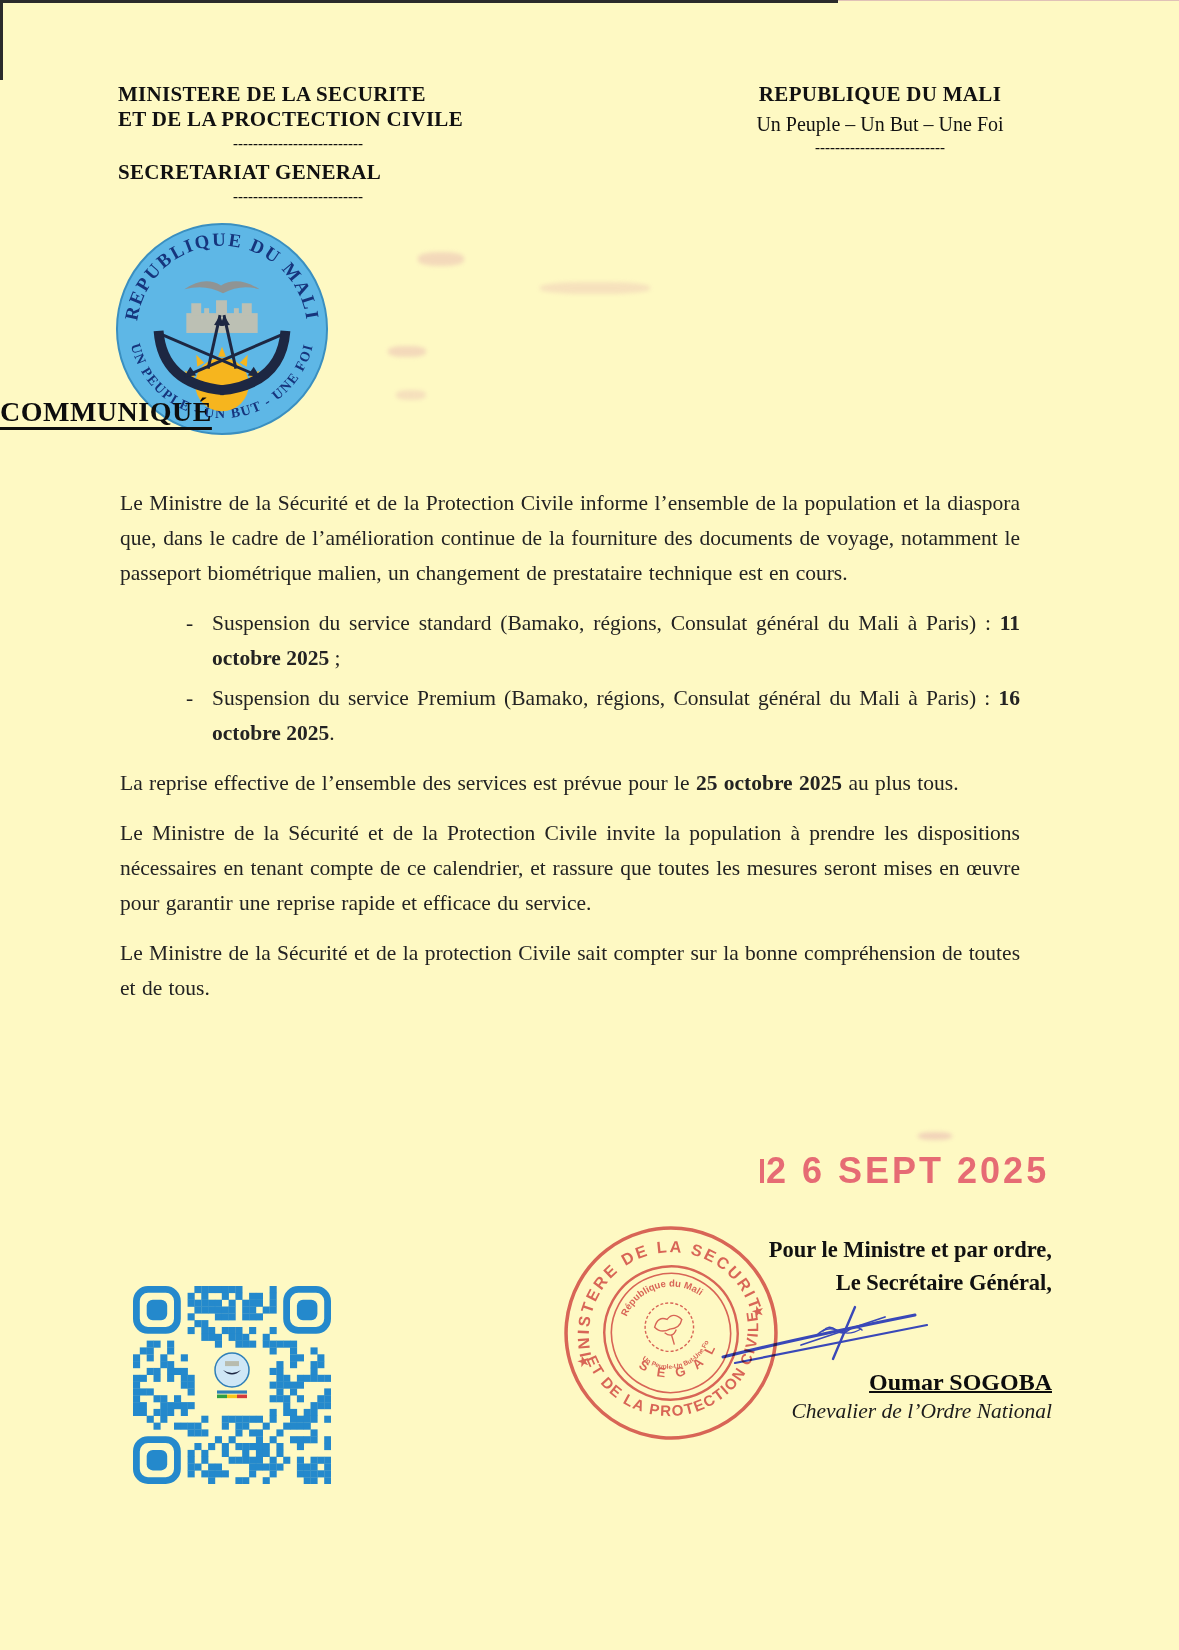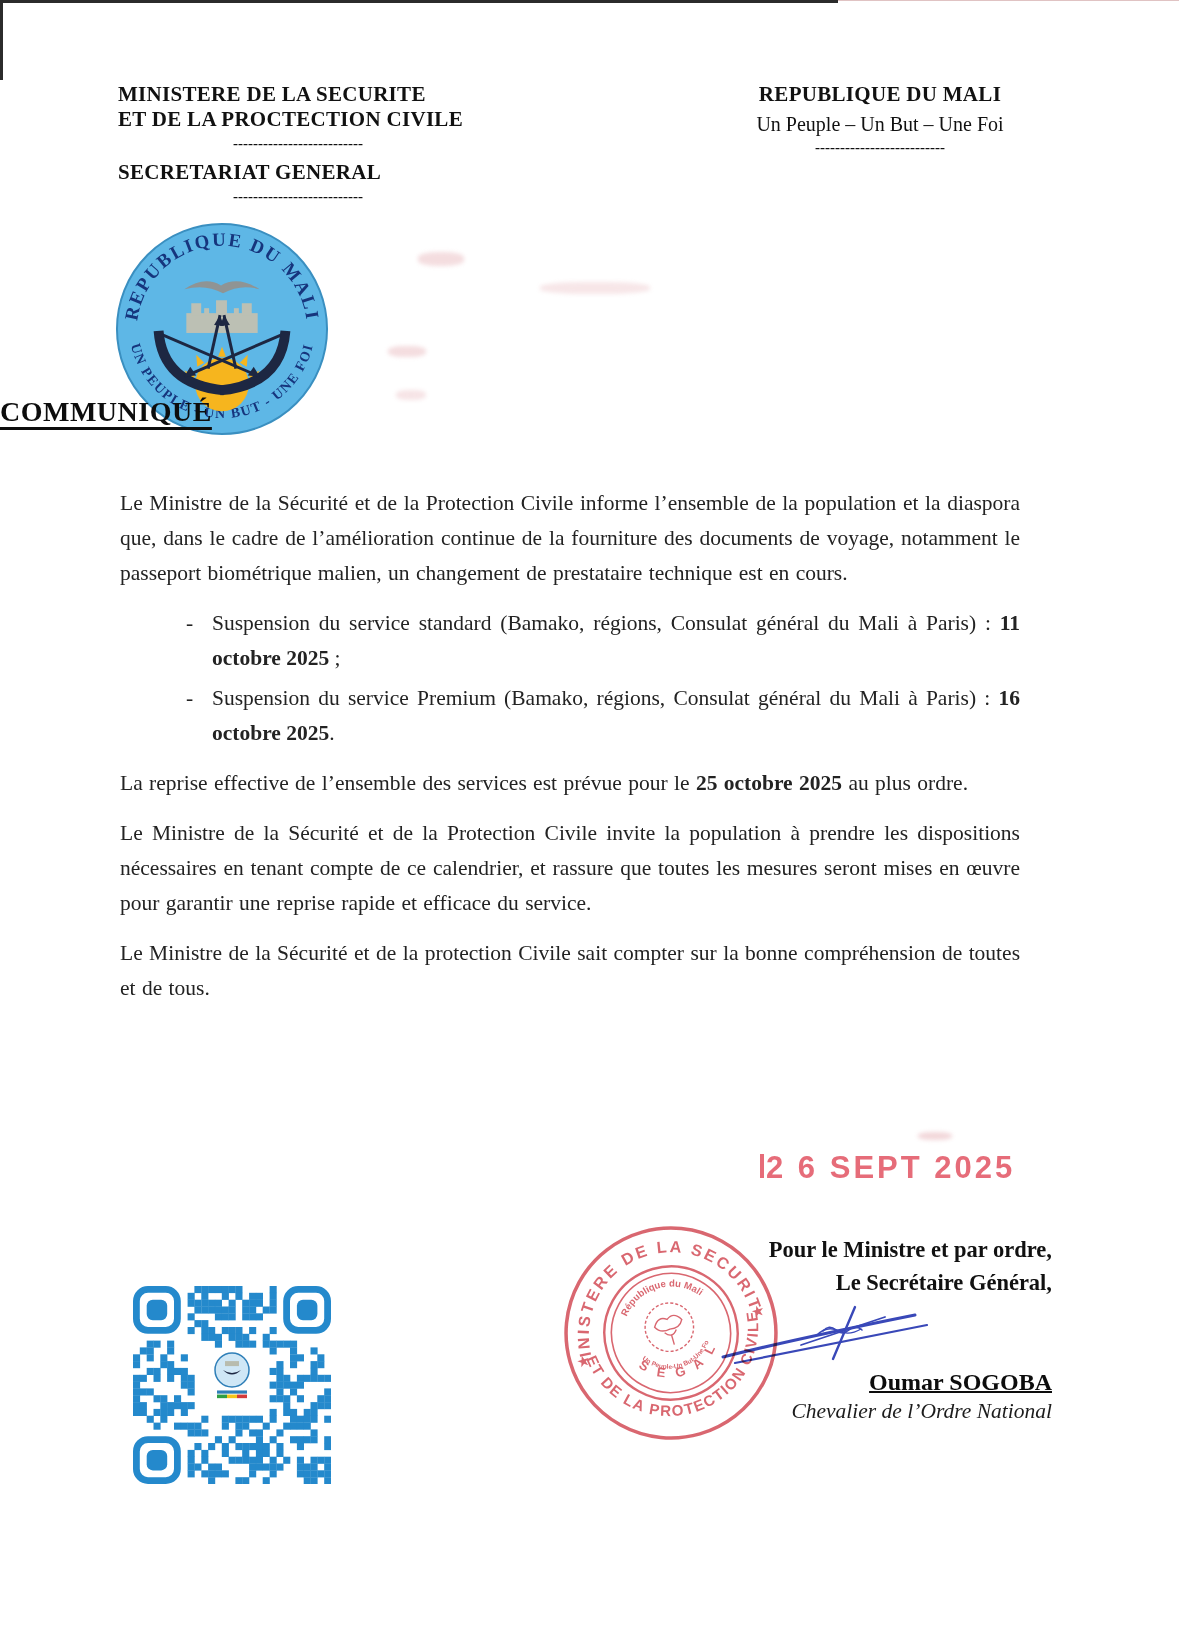--- a/index.html
+++ b/index.html
@@ -1,18 +1,18 @@
 <!DOCTYPE html>
 <html><head>
 <meta charset="utf-8">
 <style>
   html,body{margin:0;padding:0;background:#e8e8e8;}
   .page{
     position:relative; width:1179px; height:1650px; margin:0 auto;
-    background:#ffffff; overflow:hidden;
+    background:#fef9c3; overflow:hidden;
     font-family:"Liberation Serif", serif; color:#232323;
   }
   
   .scan-top{position:absolute;top:0;left:0;width:838px;height:3px;background:#2b2b2b;}
   .scan-top-pink{position:absolute;top:0;left:0;width:100%;height:1px;background:#d8b4b4;opacity:.8;}
   .scan-left{position:absolute;top:0;left:0;width:3px;height:80px;background:#2b2b2b;}
   .smudge{position:absolute;background:#e3a7ad;border-radius:40%;filter:blur(2px);opacity:.38;}
 
   
   .hdr-left{position:absolute;left:118px;top:82px;width:430px;}
@@ -41,21 +41,21 @@
   .bullet .dash{flex:0 0 26px;margin-left:66px;}
   .bullet .btext{flex:1;text-align:justify;text-align-last:left;}
   b{font-weight:bold;}
 
   
   .date-line{position:absolute;left:645px;top:1178px;font-size:22px;white-space:nowrap;}
   .date-underline{display:inline-block;width:222px;border-bottom:2px solid #2a2a2a;height:20px;margin-left:4px;}
   .date-stamp{
     position:absolute;left:760px;top:1150px;
     font-family:"Liberation Sans", sans-serif;font-weight:bold;
-    font-size:31px;color:#e4606e;letter-spacing:3px;opacity:.92;white-space:nowrap;
+    font-size:36px;color:#e4606e;letter-spacing:3px;opacity:.92;white-space:nowrap;
   }
   .date-stamp::before{content:"";display:inline-block;width:4px;height:24px;background:#e4606e;margin-right:2px;}
 
   
   .sig-block{position:absolute;left:638px;top:1233px;width:414px;text-align:right;}
   .sig-line{font-weight:bold;font-size:22.5px;color:#111;line-height:33px;}
   .sig-svg{display:block;margin:2px auto 0 auto;}
   .sig-name{font-weight:bold;font-size:24px;color:#0d0d0d;text-decoration:underline;text-decoration-thickness:2px;margin-top:2px;}
   .sig-title{font-style:italic;font-size:21.5px;color:#1c1c1c;margin-top:3px;}
 
@@ -157,21 +157,21 @@
       <div class="bullet">
         <span class="dash">-</span>
         <span class="btext"><span>Suspension du service standard (Bamako, régions, Consulat général du Mali à Paris) : </span><b>11 octobre 2025</b><span> ;</span></span>
       </div>
       <div class="bullet">
         <span class="dash">-</span>
         <span class="btext"><span>Suspension du service Premium (Bamako, régions, Consulat général du Mali à Paris) : </span><b>16 octobre 2025</b><span>.</span></span>
       </div>
     </div>
 
-    <p class="para"><span>La reprise effective de l’ensemble des services est prévue pour le </span><b>25 octobre 2025</b><span> au plus ordre.</span></p>
+    <p class="para"><span>La reprise effective de l’ensemble des services est prévue pour le </span><b>25 octobre 2025</b><span> au plus tous.</span></p>
     <p class="para">Le Ministre de la Sécurité et de la Protection Civile invite la population à prendre les dispositions nécessaires en tenant compte de ce calendrier, et rassure que toutes les mesures seront mises en œuvre pour garantir une reprise rapide et efficace du service.</p>
     <p class="para">Le Ministre de la Sécurité et de la protection Civile sait compter sur la bonne compréhension de toutes et de tous.</p>
   </div>
 
   <div class="date-stamp">2 6 SEPT 2025</div>
 
   <div class="sig-block">
     <div class="sig-line">Pour le Ministre et par ordre,</div>
     <div class="sig-line">Le Secrétaire Général,</div>
     <svg class="sig-svg" width="280" height="66" viewBox="0 0 280 66">

